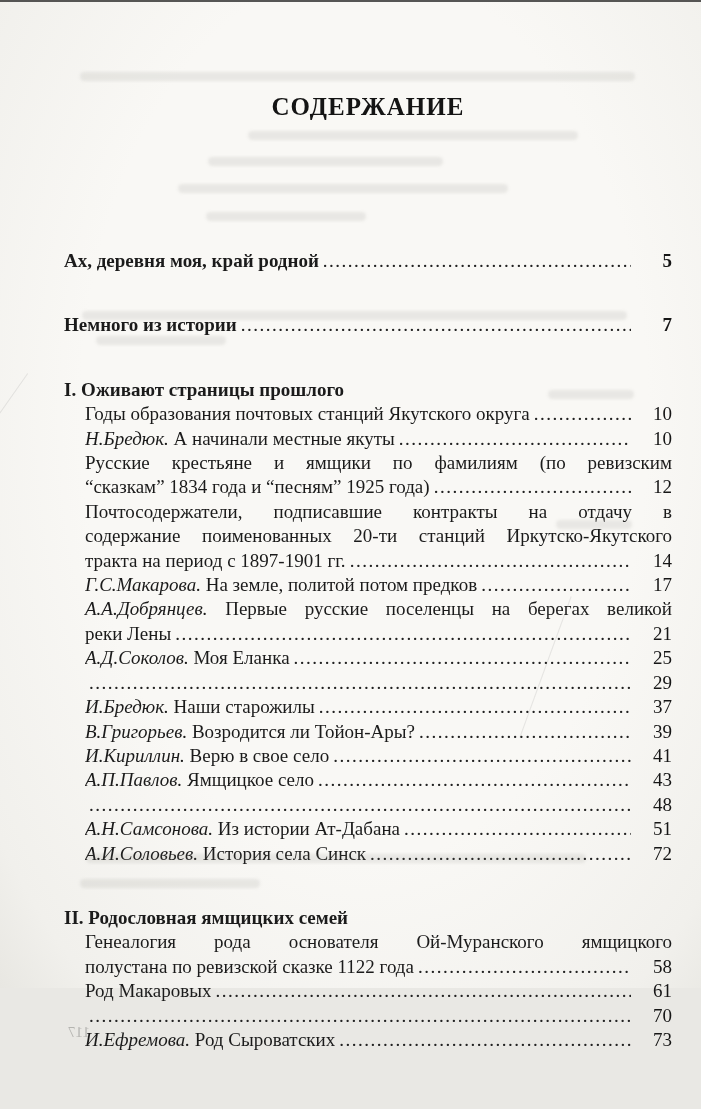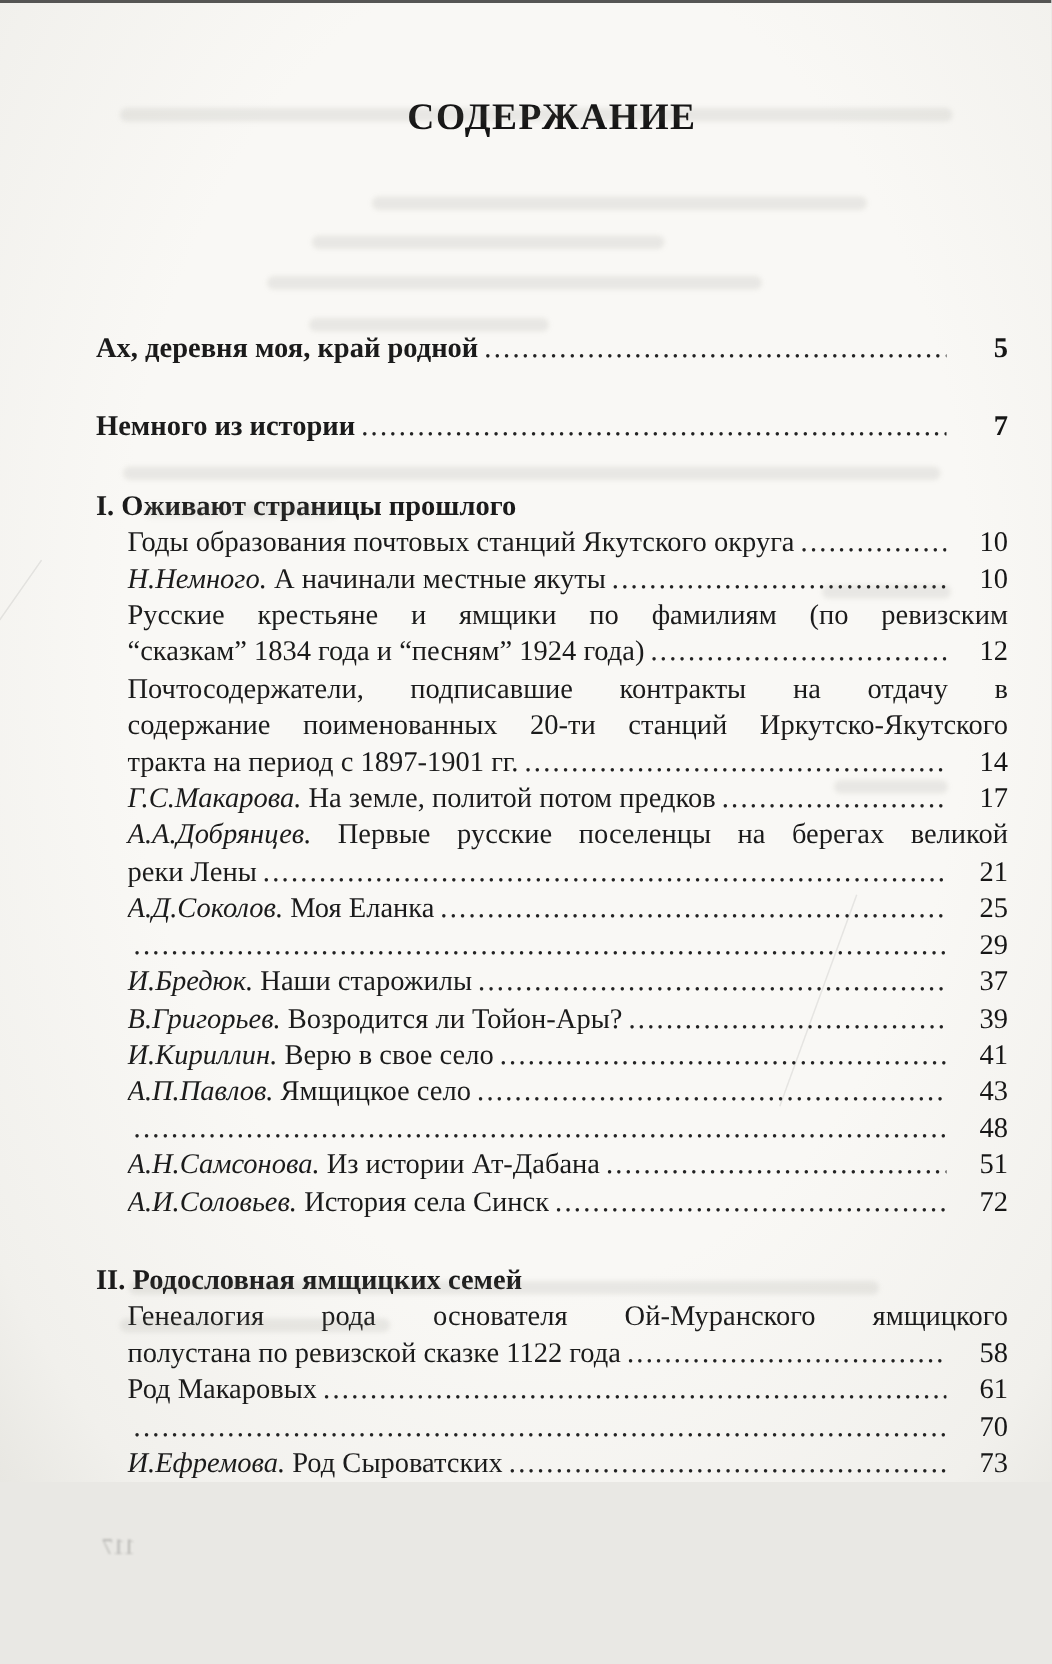--- a/index.html
+++ b/index.html
@@ -3,32 +3,32 @@
 <meta charset="utf-8">
 <style>
   html,body{margin:0;padding:0;}
   body{
     width:701px;height:1109px;overflow:hidden;
     font-family:"Liberation Serif","DejaVu Serif",serif;
     background:#e9e8e4;
   }
   .page{
     position:relative;width:701px;height:988px;box-sizing:border-box;
-    padding:64px 29px 0 64px;
+    padding:92px 29px 0 64px;
     background:radial-gradient(ellipse at 52% 42%, #f9f8f5 55%, #f1f0ec 88%, #e8e7e2 100%);
     color:#1b1b1b;
   }
   .edge-top{position:absolute;top:0;left:0;width:701px;height:2px;background:#3a3a38;opacity:.85;}
   .title{
     margin:0 0 127px 0;text-align:center;
     font-size:25px;font-weight:bold;letter-spacing:1px;line-height:30px;color:#141414;
   }
   .toc{font-size:19px;line-height:24.4px;}
   .entry{margin:0;}
-  .entry.gap{margin-top:28px;}
+  .entry.gap{margin-top:40px;}
   .entry.bold{font-weight:bold;}
   .entry.indent{padding-left:21px;}
   .line{min-height:24.4px;}
   .fill{text-align:justify;text-align-last:justify;}
   .row{display:flex;align-items:flex-end;}
   .row .txt{flex:0 1 auto;white-space:nowrap;overflow:hidden;}
   .leader{flex:1 1 0;min-width:8px;overflow:hidden;white-space:nowrap;margin:0 13px 0 4px;font-weight:normal;}
   .leader::after{
     content:"........................................................................................................................................";
     letter-spacing:1.5px;color:#222;
@@ -87,29 +87,29 @@
       </div>
       <div class="entry indent">
         <div class="line row">
           <span class="txt">Годы образования почтовых станций Якутского округа</span>
           <span class="leader"></span>
           <span class="pg">10</span>
         </div>
       </div>
       <div class="entry indent">
         <div class="line row">
-          <span class="txt"><span class="author">Н.Немного. </span>А начинали местные якуты</span>
+          <span class="txt"><span class="author">Н.Бредюк. </span>А начинали местные якуты</span>
           <span class="leader"></span>
           <span class="pg">10</span>
         </div>
       </div>
       <div class="entry indent">
         <div class="line fill"><span class="txt">Русские крестьяне и ямщики по фамилиям (по ревизским</span></div>
         <div class="line row">
-          <span class="txt">“сказкам” 1834 года и “песням” 1924 года)</span>
+          <span class="txt">“сказкам” 1834 года и “песням” 1925 года)</span>
           <span class="leader"></span>
           <span class="pg">12</span>
         </div>
       </div>
       <div class="entry indent">
         <div class="line fill"><span class="txt">Почтосодержатели, подписавшие контракты на отдачу в</span></div>
         <div class="line fill"><span class="txt">содержание поименованных 20-ти станций Иркутско-Якутского</span></div>
         <div class="line row">
           <span class="txt">тракта на период с 1897-1901 гг.</span>
           <span class="leader"></span>

